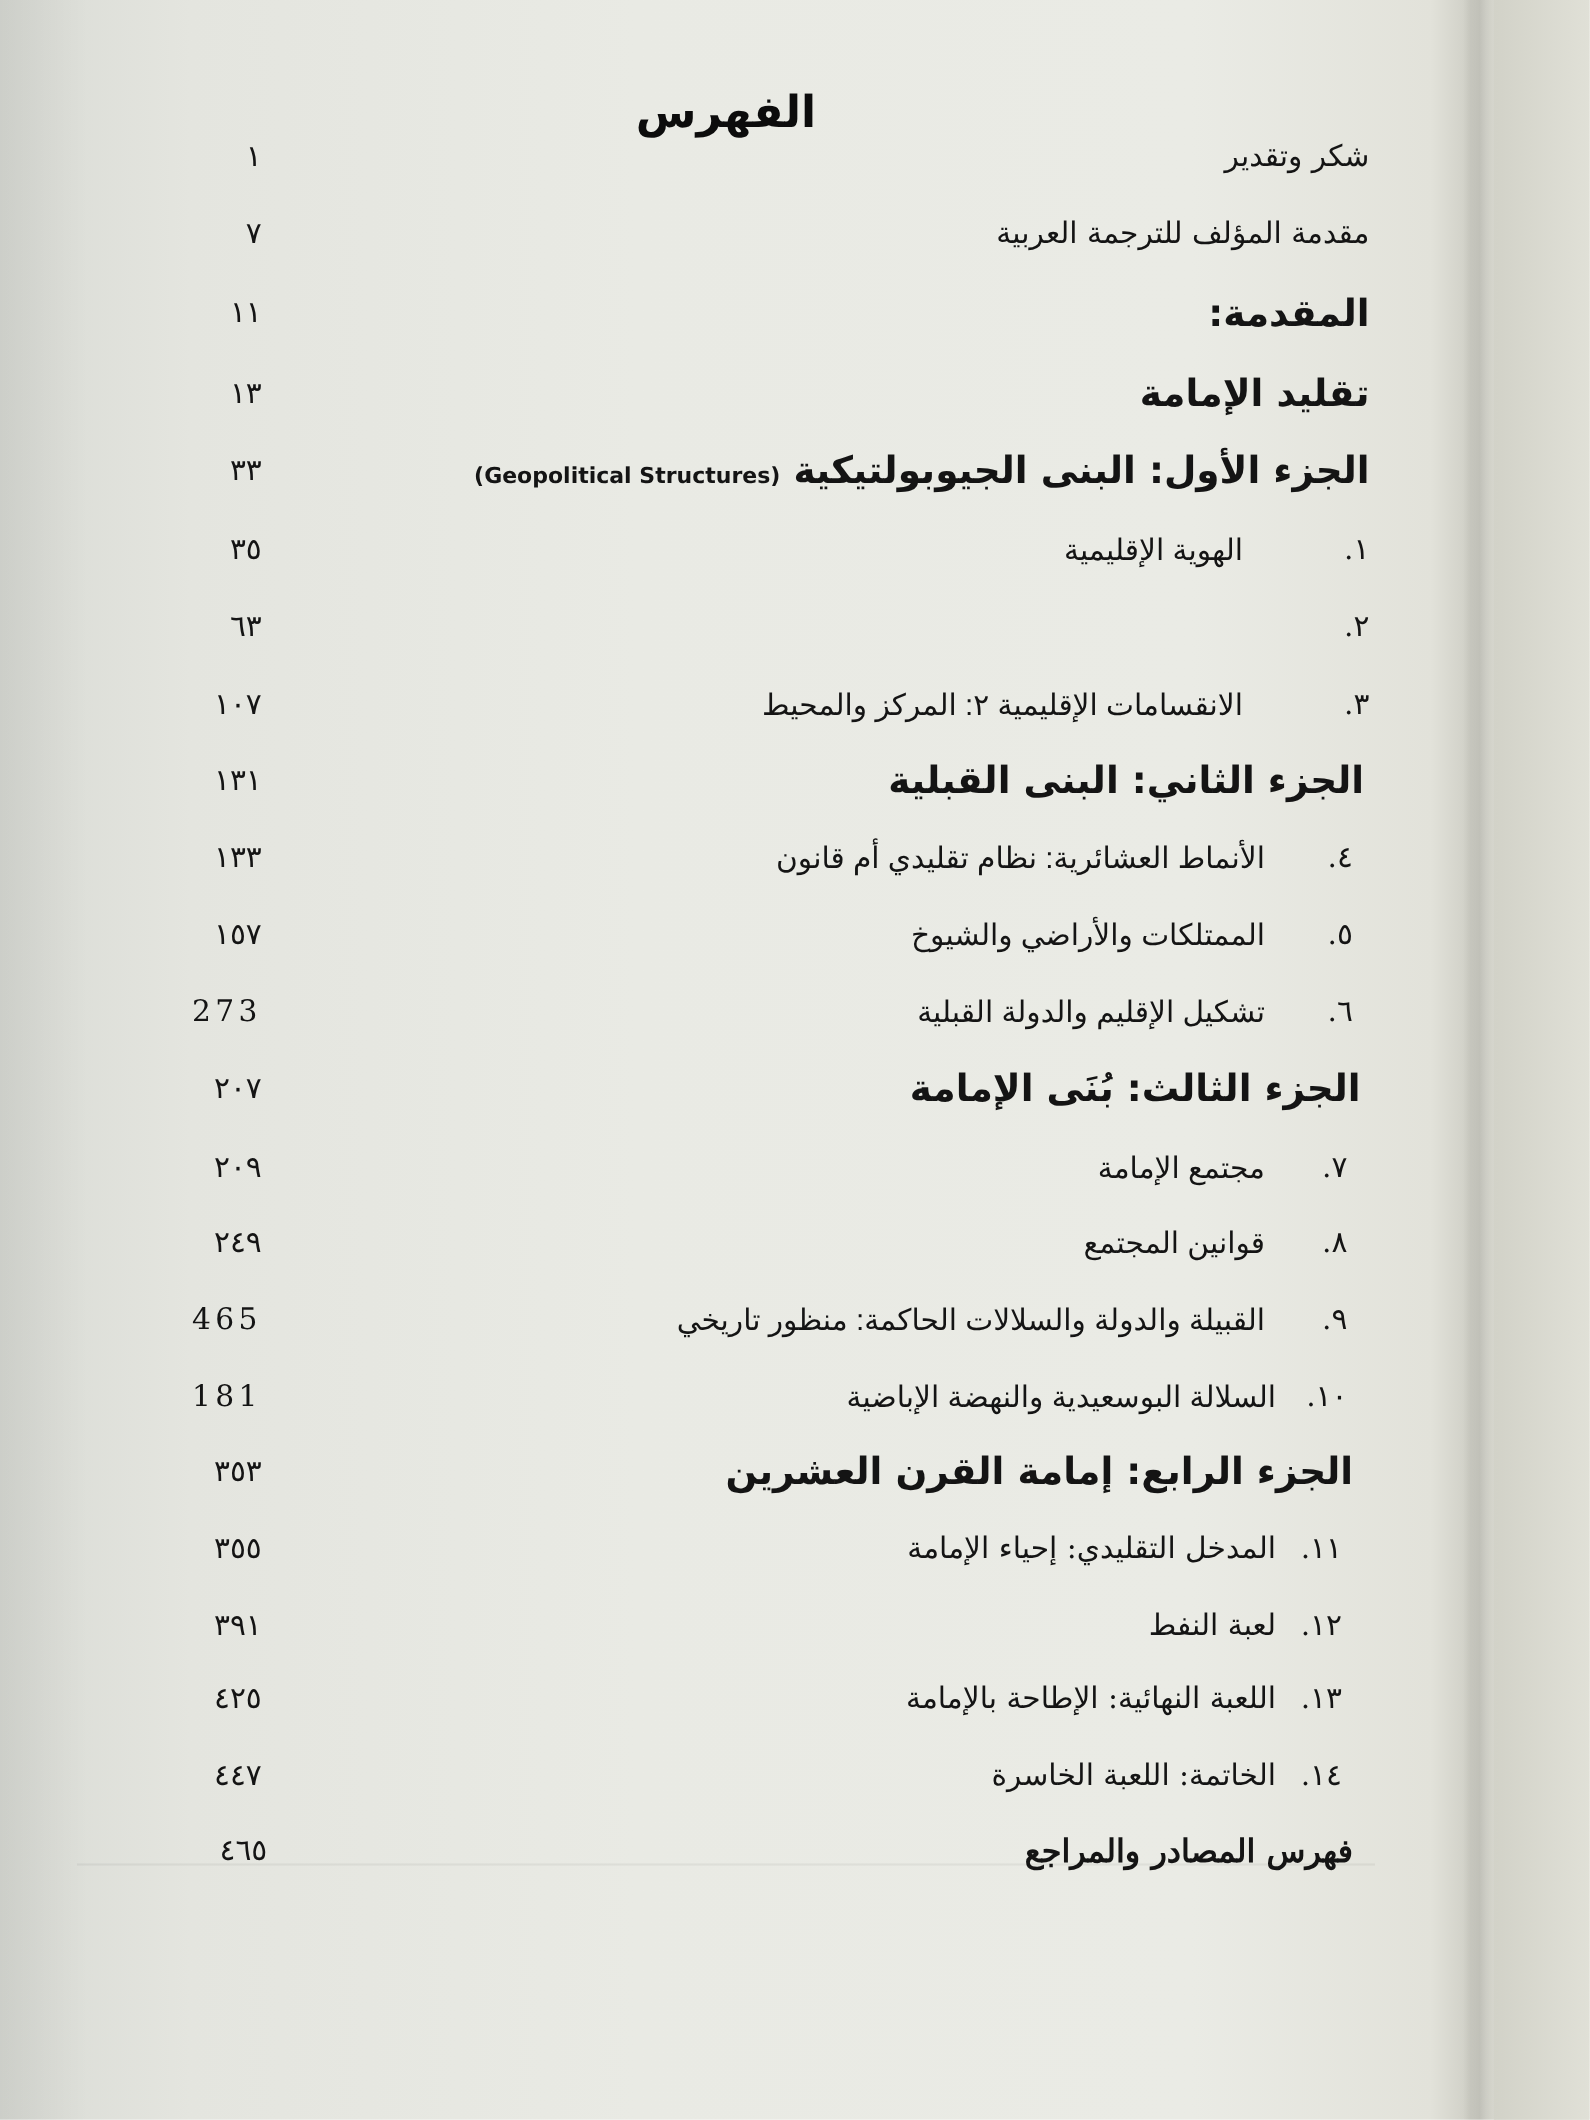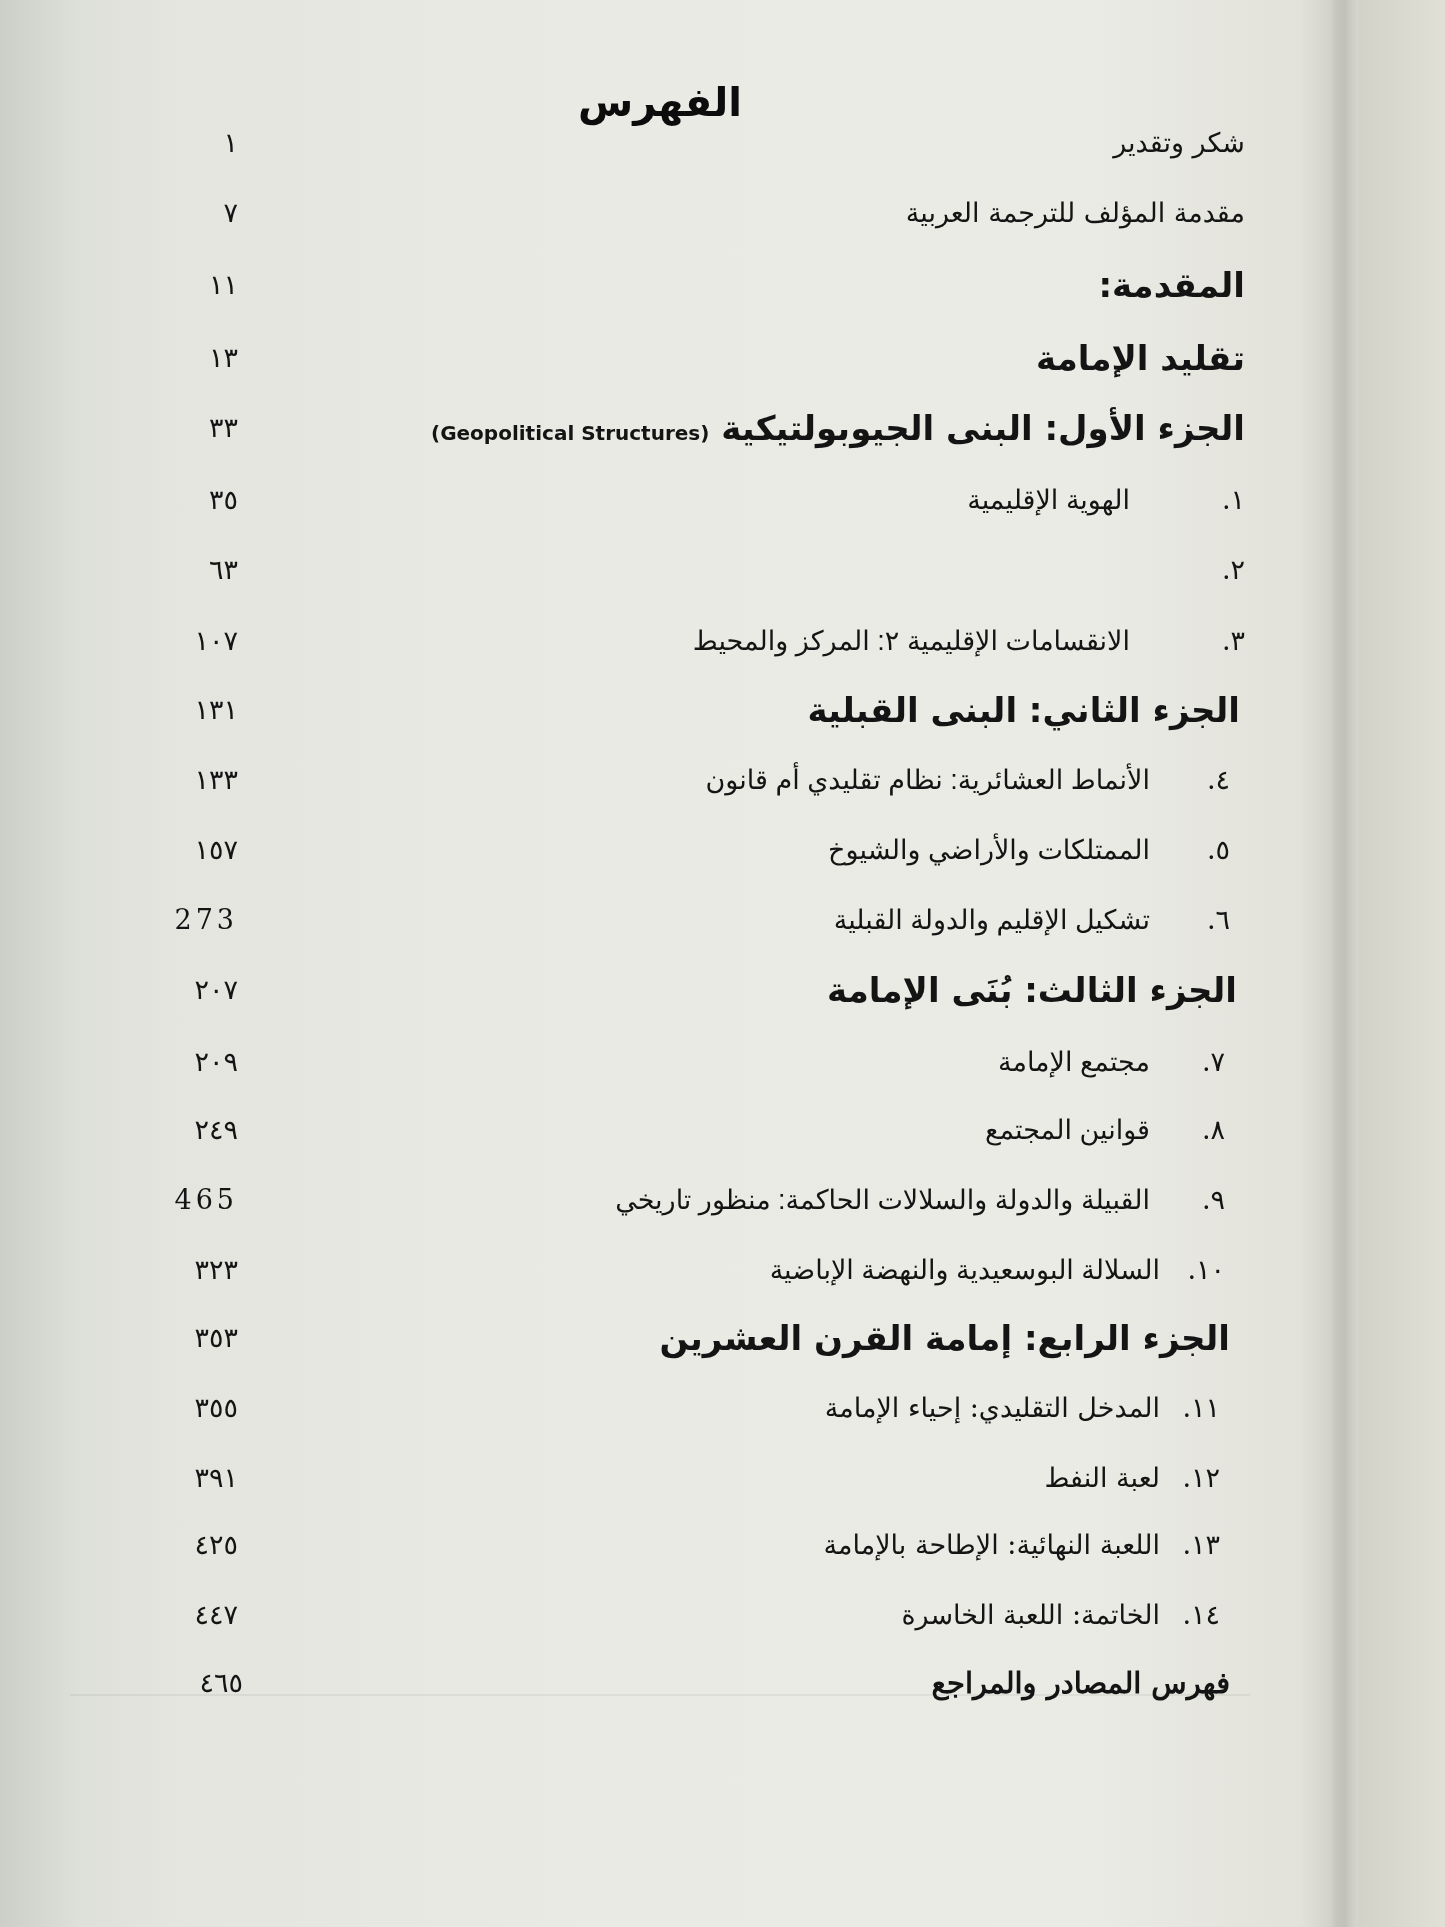--- a/index.html
+++ b/index.html
@@ -142,21 +142,21 @@
     <span class="pagenum">٢٤٩</span>
   </div>
   <div class="row" style="top:1170px;">
     <span class="chapnum" style="right:20px;">٩.</span>
     <span class="entry chapter" style="right:95px;">القبيلة والدولة والسلالات الحاكمة: منظور تاريخي</span>
     <span class="pagenum">465</span>
   </div>
   <div class="row" style="top:1240px;">
     <span class="chapnum" style="right:20px;">١٠.</span>
     <span class="entry chapter" style="right:85px;">السلالة البوسعيدية والنهضة الإباضية</span>
-    <span class="pagenum">٣٢٣</span>
+    <span class="pagenum">181</span>
   </div>
 
   <div class="row" style="top:1308px;">
     <span class="entry bold" style="right:15px;">الجزء الرابع: إمامة القرن العشرين</span>
     <span class="pagenum">٣٥٣</span>
   </div>
   <div class="row" style="top:1378px;">
     <span class="chapnum" style="right:25px;">١١.</span>
     <span class="entry chapter2" style="right:85px;">المدخل التقليدي: إحياء الإمامة</span>
     <span class="pagenum">٣٥٥</span>

